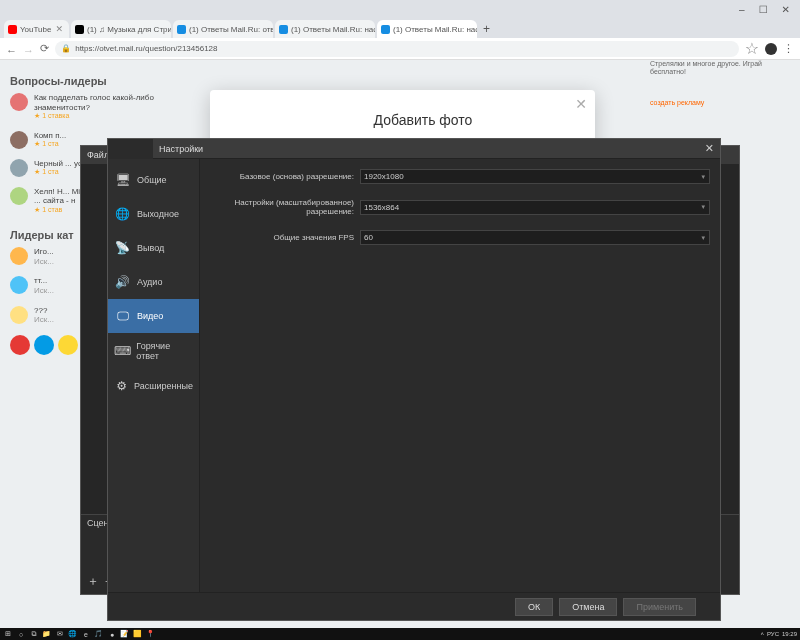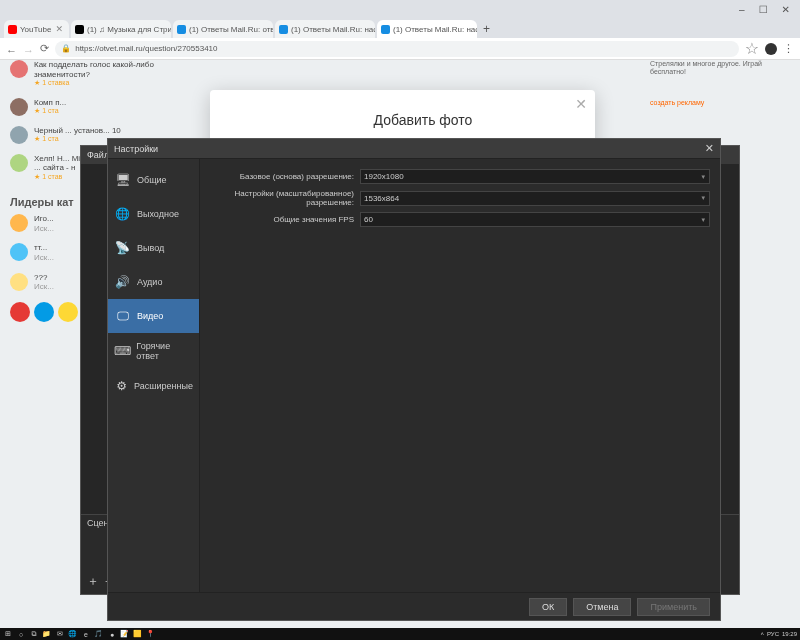--- a/index.html
+++ b/index.html
@@ -46,33 +46,33 @@
   .obsbg-menu { height: 18px; background: #3a3a3a; color: #ddd; font-size: 9px; padding-left: 6px; display:flex; align-items:center; gap:10px;}
   .obsbg-scene { position:absolute; left:0; bottom:0; height:80px; width:100%; background:#2a2a2a; border-top:1px solid #444;}
   .obsbg-scene .lbl{ color:#ccc; font-size:9px; padding:3px 6px;}
   .obsbg-scene .add{ position:absolute; left:6px; bottom:4px; color:#ccc; font-size:12px;}
 
   
   .obs-settings {
     position: absolute; left: 107px; top: 138px; width: 614px; height: 483px;
     background: #2b2b2b; border: 1px solid #555; display: flex; flex-direction: column;
   }
-  .obs-title { height: 20px; background: #3c3c3c; border-bottom: 1px solid #222; display: flex; align-items: center; padding: 0 6px; color: #ddd; font-size: 9px; }
+  .obs-title { height: 20px; background: #3c3c3c; border-bottom: 1px solid #222; display: flex; align-items: center; padding: 0 6px; color: #ddd; font-size: 9px; margin-left: 45px; }
   .obs-title .x { margin-left: auto; color: #ccc; font-size: 11px; cursor: pointer; }
   .obs-body { flex: 1; display: flex; }
   .obs-side { width: 92px; background: #2f2f2f; border-right: 1px solid #222; padding-top: 4px; }
   .obs-side .it { display: flex; align-items: center; gap: 5px; padding: 8px 6px; color: #ccc; font-size: 9px; cursor: pointer; }
   .obs-side .it.sel { background: #3a6ea5; color: #fff; }
   .obs-side .ic { width: 18px; height: 18px; display: flex; align-items: center; justify-content: center; font-size: 12px; }
   .obs-main { flex: 1; background: #2b2b2b; padding: 10px 10px 0 0; }
-  .form-row { display: flex; align-items: center; margin-bottom: 5px; }
+  .form-row { display: flex; align-items: center; margin-bottom: 14px; }
   .form-row .lbl { width: 160px; text-align: right; color: #ccc; font-size: 8px; padding-right: 6px; }
   .form-row .fld { flex: 1; background: #1e1e1e; border: 1px solid #444; color: #ccc; font-size: 8px; height: 15px; display: flex; align-items: center; padding: 0 3px; position: relative; }
   .form-row .fld::after { content: '▾'; position: absolute; right: 4px; color: #888; font-size: 7px; }
-  .obs-footer { height: 28px; border-top: 1px solid #222; display: flex; justify-content: flex-end; align-items: center; gap: 6px; padding-right: 10px; }
+  .obs-footer { height: 28px; border-top: 1px solid #222; display: flex; justify-content: flex-end; align-items: center; gap: 6px; padding-right: 24px; }
   .obs-footer button { background: #454545; border: 1px solid #555; color: #ddd; font-size: 9px; padding: 3px 12px; cursor: pointer; }
   .obs-footer button.disabled { color: #777; }
 
   
   .taskbar { position: absolute; left: 0; right: 0; bottom: 0; height: 12px; background: #111; display: flex; align-items: center; padding: 0 3px; gap: 3px; }
   .tb-ic { width: 10px; height: 10px; display: flex; align-items: center; justify-content: center; color: #ccc; font-size: 7px; }
   .tb-right { margin-left: auto; display: flex; align-items: center; gap: 3px; color: #ccc; font-size: 6px; }
 
   .c-red{background:#e53935;} .c-blue{background:#039be5;} .c-yellow{background:#fdd835;}
 </style>
@@ -109,29 +109,30 @@
       <span>(1) Ответы Mail.Ru: настро</span>
     </div>
     <div class="tab new">+</div>
   </div>
 <div class="addr-bar">
   <span class="nav-btn">←</span>
   <span class="nav-btn disabled">→</span>
   <span class="nav-btn">⟳</span>
   <div class="url-box">
     <span class="lock">🔒</span>
-    <span>https://otvet.mail.ru/question/270553410</span>
+    <span>https://otvet.mail.ru/question/213456128</span>
   </div>
   <span class="star">☆</span>
   <span class="avatar-circle"></span>
   <span class="menu-dots">⋮</span>
 </div>
 
 <div class="page-bg">
   <div class="page-col-left">
+    <h4>Вопросы-лидеры</h4>
     <div id="qitems">
         <div class="lst-item">
           <div class="lst-av" style="background:#e57373"></div>
           <div class="lst-tx">
             <div>Как подделать голос какой-либо знаменитости?</div>
             <div class="stavka">★ 1 ставка</div>
           </div>
         </div>
         <div class="lst-item">
           <div class="lst-av" style="background:#8d6e63"></div>

